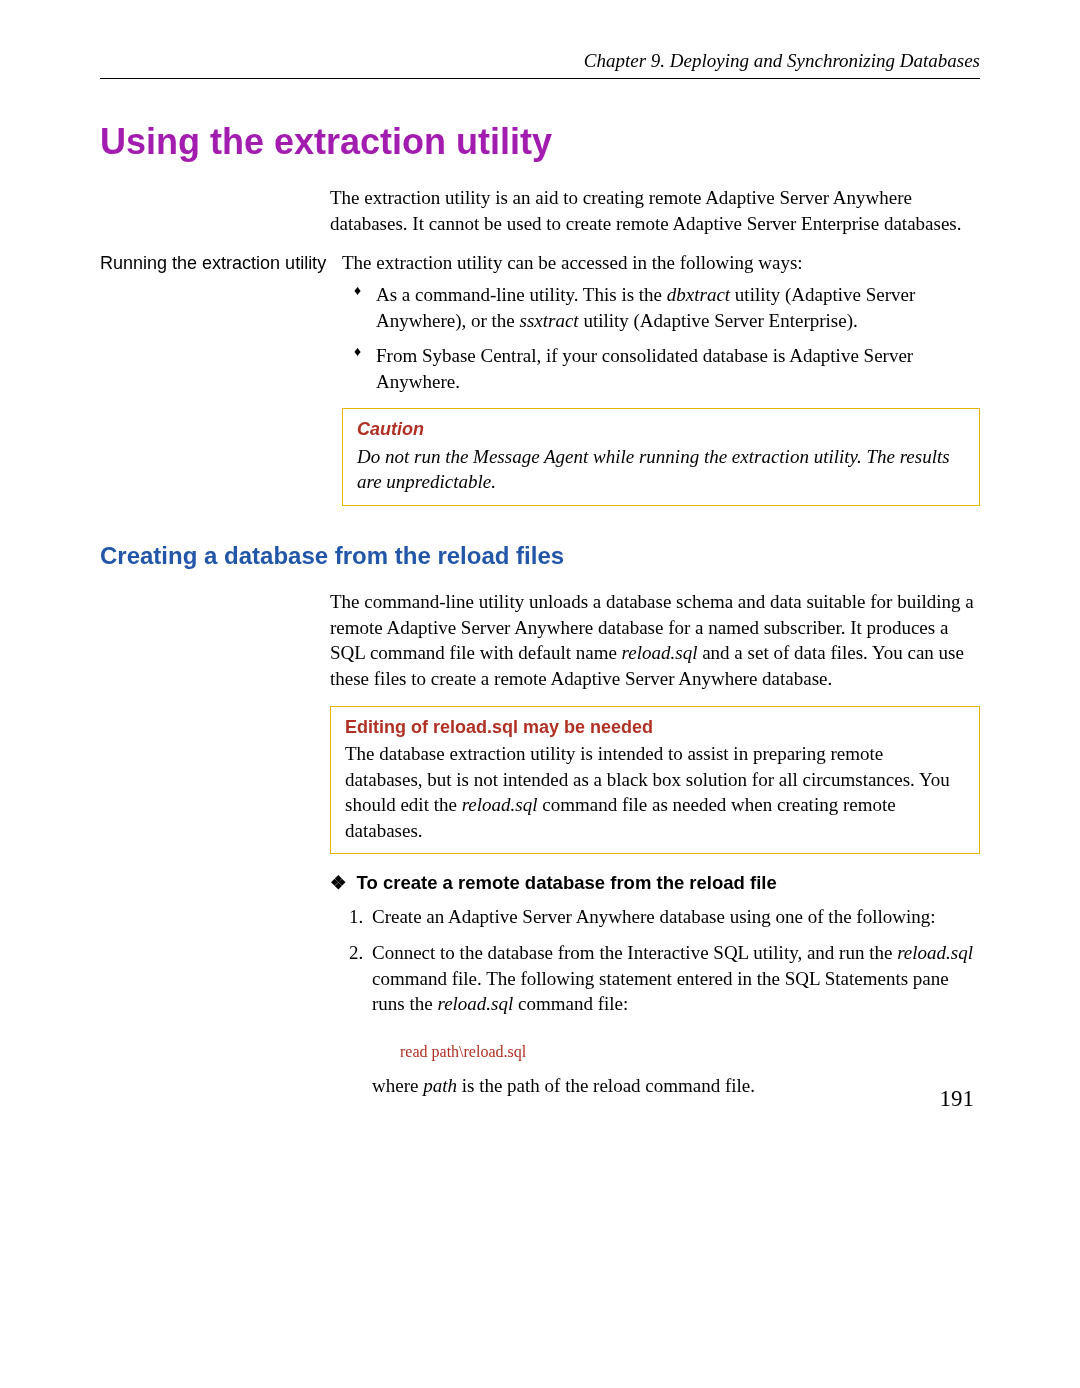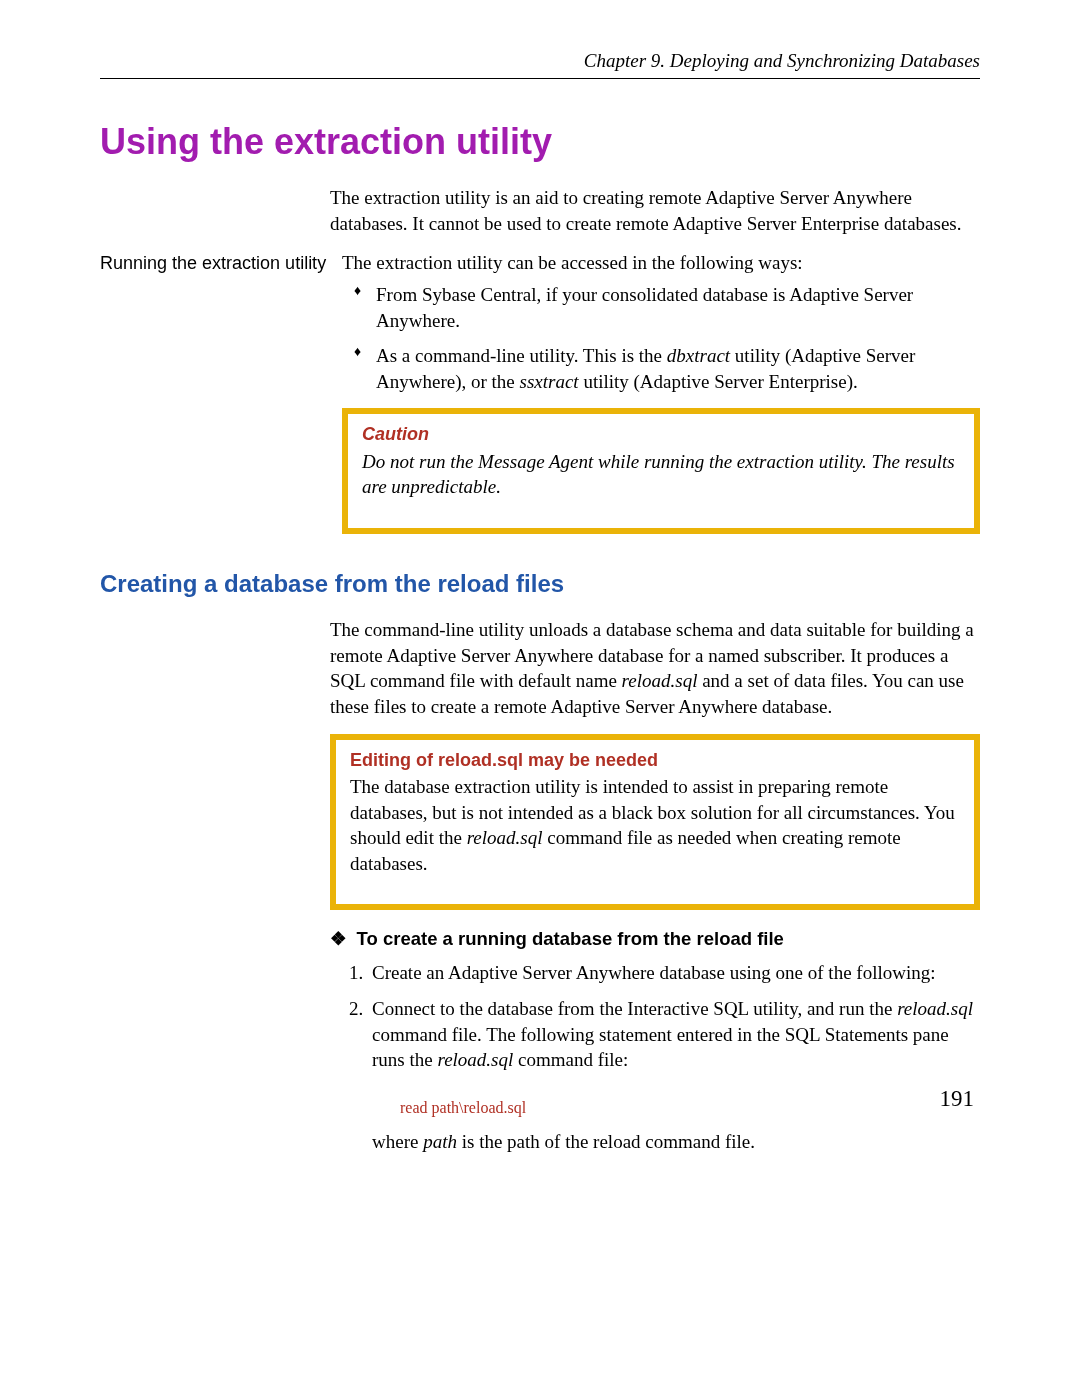--- a/index.html
+++ b/index.html
@@ -71,22 +71,22 @@
     line-height: 1.35;
   }
   ul.diamond li::before {
     content: "♦";
     position: absolute;
     left: -8px;
     top: 0;
     font-size: 14px;
   }
   .note-box {
-    border: 6px solid #eab308;
-    padding: 8px 14px 28px 14px;
+    border: 1px solid #eab308;
+    padding: 8px 14px 10px 14px;
     margin: 12px 0 18px 0;
     font-size: 19px;
     line-height: 1.35;
   }
   .note-title {
     font-family: Arial, Helvetica, sans-serif;
     font-weight: bold;
     font-style: italic;
     color: #b03024;
     font-size: 18px;
@@ -180,24 +180,24 @@
 
   <div class="content-block">
     <p class="intro-para">The extraction utility is an aid to creating remote Adaptive Server Anywhere databases. It cannot be used to create remote Adaptive Server Enterprise databases.</p>
   </div>
 
   <div class="side-label-row">
     <div class="side-label">Running the extraction utility</div>
     <div class="side-content">
       <div>The extraction utility can be accessed in the following ways:</div>
       <ul class="diamond">
-        <li>From Sybase Central, if your consolidated database is Adaptive Server Anywhere.</li>
         <li>
           <span>As a command-line utility. This is the </span><span class="ital">dbxtract</span><span> utility (Adaptive Server Anywhere), or the </span><span class="ital">ssxtract</span><span> utility (Adaptive Server Enterprise).</span>
         </li>
+        <li>From Sybase Central, if your consolidated database is Adaptive Server Anywhere.</li>
       </ul>
 
       <div class="note-box">
         <span class="note-title">Caution</span>
         <span class="note-body">Do not run the Message Agent while running the extraction utility.  The results are unpredictable.</span>
       </div>
     </div>
   </div>
 
   <h2 class="sub-heading">Creating a database from the reload files</h2>
@@ -209,21 +209,21 @@
 
     <div class="note-box">
       <span class="note-title plain">Editing of reload.sql may be needed</span>
       <span class="note-body plain">
         <span>The database extraction utility is intended to assist in preparing remote databases, but is not intended as a black box solution for all circumstances. You should edit the </span><span class="ital">reload.sql</span><span> command file as needed when creating remote databases.</span>
       </span>
     </div>
 
     <div class="proc-heading">
       <span>❖</span>
-      <span>To create a running database from the reload file</span>
+      <span>To create a remote database from the reload file</span>
     </div>
 
     <ol class="steps">
       <li>
         <span>Create an Adaptive Server Anywhere database using one of the following:</span>
       </li>
       <li>
         <span>Connect to the database from the Interactive SQL utility, and run the </span><span class="ital">reload.sql</span><span> command file. The following statement entered in the SQL Statements pane runs the </span><span class="ital">reload.sql</span><span> command file:</span>
         <div class="code-block">read path\reload.sql</div>
         <span>where </span><span class="ital">path</span><span> is the path of the reload command file.</span>

